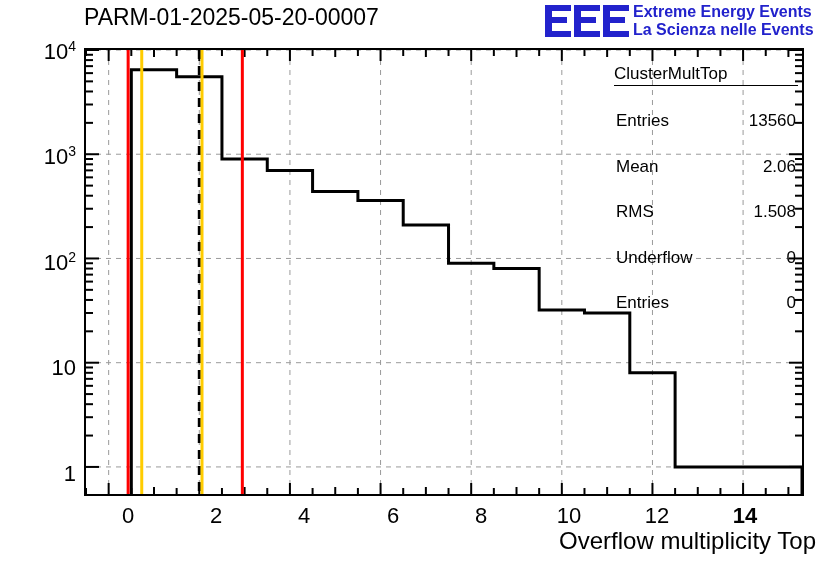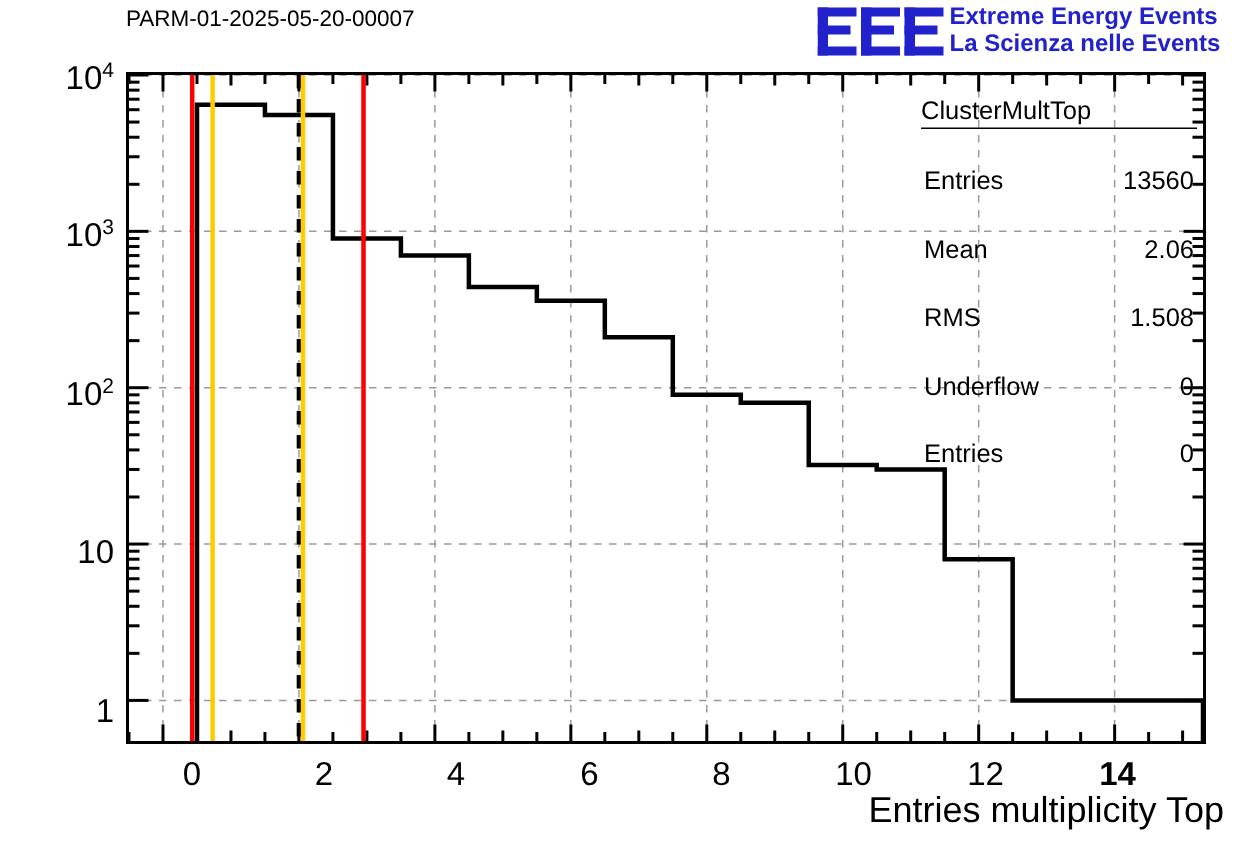--- a/index.html
+++ b/index.html
@@ -2,21 +2,21 @@
 <html><head>
 <meta charset="utf-8">
 <style>
   html,body{margin:0;padding:0;background:#ffffff;}
   body{width:836px;height:572px;overflow:hidden;font-family:"Liberation Sans",sans-serif;}
   #root{position:relative;width:836px;height:572px;background:#fff;}
 
   
   .title{
     position:absolute;left:84px;top:4px;
-    font-size:15px;color:#000;letter-spacing:0px;white-space:nowrap;text-align:right;
+    font-size:23px;color:#000;letter-spacing:0px;white-space:nowrap;text-align:right;
   }
 
   
   .logo{position:absolute;left:545px;top:2px;width:288px;height:40px;}
   .logo-letters{position:absolute;left:0px;top:2px;width:85px;height:34px;}
   .logo-text{position:absolute;left:88px;top:1px;color:#2222cc;font-size:16px;line-height:18px;font-weight:bold;white-space:nowrap;}
   .logo-text div{ letter-spacing:0px;}
 
   
   .frame{position:absolute;left:84px;top:48px;width:720px;height:448px;border:2px solid #000;box-sizing:border-box;}
@@ -76,21 +76,21 @@
 
   <div class="xlab" style="left:108px;top:503px;width:40px;">0</div>
   <div class="xlab" style="left:196px;top:503px;width:40px;">2</div>
   <div class="xlab" style="left:284px;top:503px;width:40px;">4</div>
   <div class="xlab" style="left:373px;top:503px;width:40px;">6</div>
   <div class="xlab" style="left:461px;top:503px;width:40px;">8</div>
   <div class="xlab" style="left:549px;top:503px;width:40px;">10</div>
   <div class="xlab" style="left:637px;top:503px;width:40px;">12</div>
   <div class="xlab" style="left:725px;top:503px;width:40px;font-weight:bold;">14</div>
 
-  <div class="axis-title">Entries multiplicity Top</div>
+  <div class="axis-title">Overflow multiplicity Top</div>
 
   <div class="frame">
     <svg class="plotsvg" id="plot" width="716" height="444">
         <line x1="0" y1="416.9369057829789" x2="716" y2="416.9369057829789" stroke="#9a9a9a" stroke-width="1" stroke-dasharray="5,5"></line>
         <line x1="0" y1="312.70267933723414" x2="716" y2="312.70267933723414" stroke="#9a9a9a" stroke-width="1" stroke-dasharray="5,5"></line>
         <line x1="0" y1="208.46845289148945" x2="716" y2="208.46845289148945" stroke="#9a9a9a" stroke-width="1" stroke-dasharray="5,5"></line>
         <line x1="0" y1="104.23422644574475" x2="716" y2="104.23422644574475" stroke="#9a9a9a" stroke-width="1" stroke-dasharray="5,5"></line>
         <line x1="0" y1="0" x2="716" y2="0" stroke="#9a9a9a" stroke-width="1" stroke-dasharray="5,5"></line>
         <line x1="22.658227848101262" y1="0" x2="22.658227848101262" y2="444" stroke="#9a9a9a" stroke-width="1" stroke-dasharray="5,5"></line>
         <line x1="113.29113924050631" y1="0" x2="113.29113924050631" y2="444" stroke="#9a9a9a" stroke-width="1" stroke-dasharray="5,5"></line>

